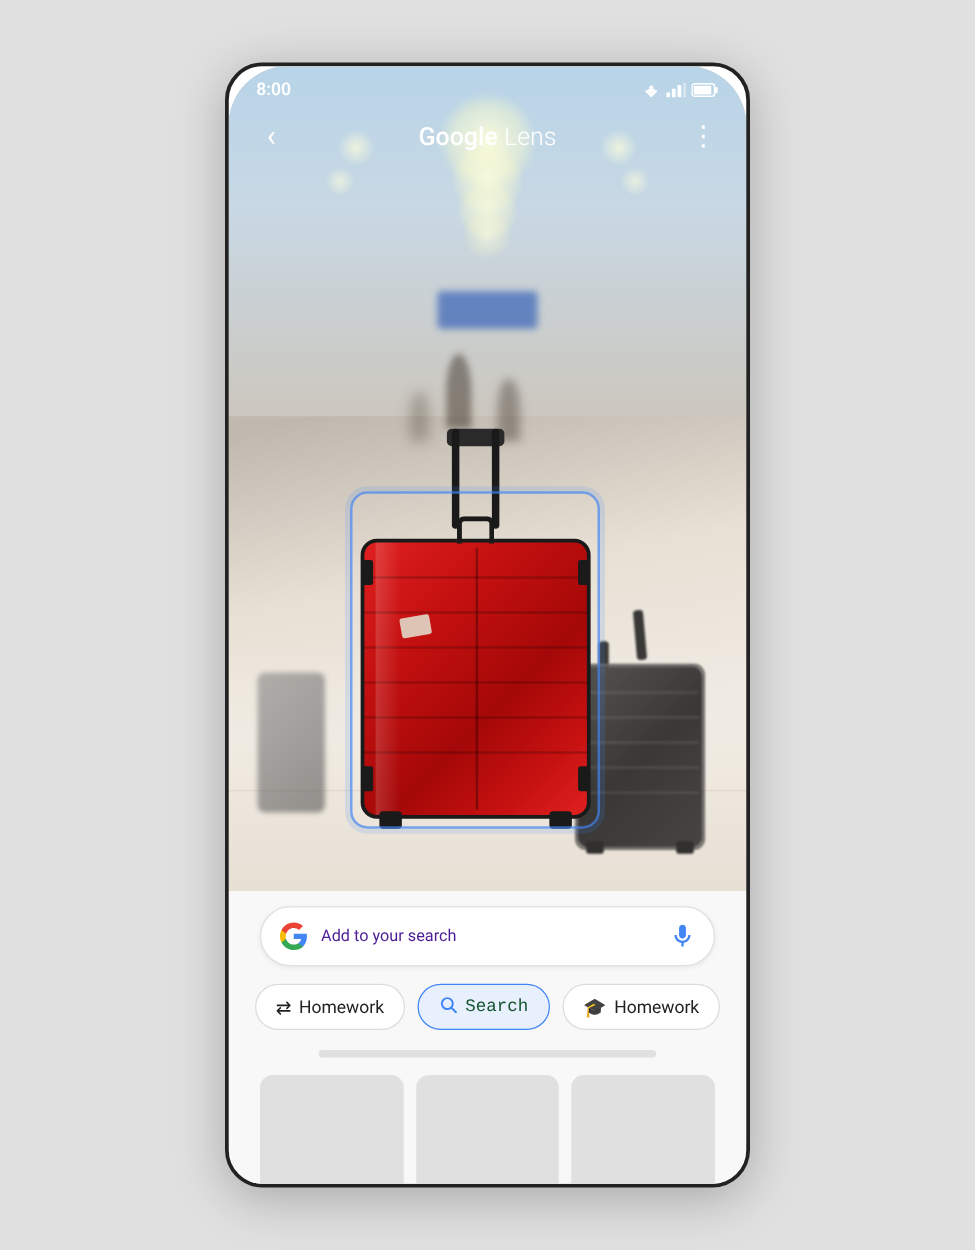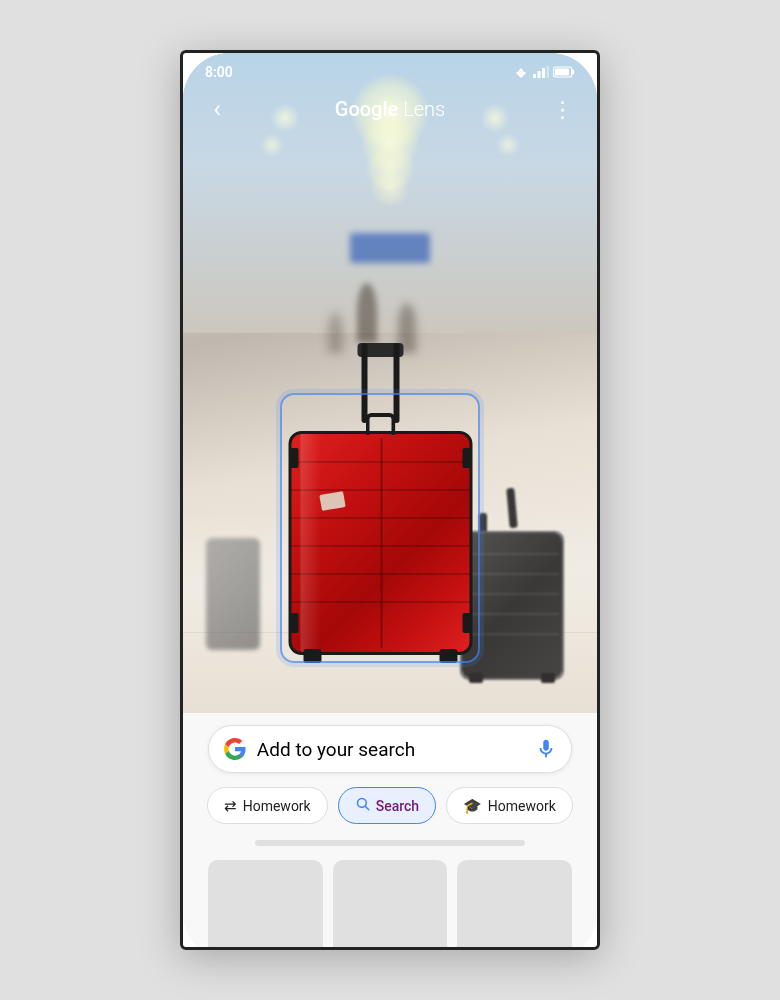--- a/index.html
+++ b/index.html
@@ -11,21 +11,21 @@
       align-items: center;
       width: 780px;
       height: 1000px;
       font-family: 'Roboto', Arial, sans-serif;
     }
 
     .phone-frame {
       width: 420px;
       height: 900px;
       background: #fff;
-      border-radius: 6px;
+      border-radius: 30px;
       border: 3px solid #222;
       box-shadow: 0 8px 40px rgba(0,0,0,0.25);
       overflow: hidden;
       position: relative;
       display: flex;
       flex-direction: column;
     }
 
     
     .status-bar {
@@ -346,22 +346,22 @@
     }
 
     .g-logo {
       width: 24px;
       height: 24px;
       flex-shrink: 0;
     }
 
     .search-placeholder {
       flex: 1;
-      color: #000000;
-      font-size: 19px;
+      color: #4c1d95;
+      font-size: 13px;
     }
 
     .mic-icon {
       width: 22px;
       height: 22px;
       flex-shrink: 0;
       display: flex;
       align-items: center;
       justify-content: center;
     }
@@ -571,21 +571,21 @@
         <span class="chip-icon">⇄</span>
         <span>Homework</span>
       </div>
       <div class="chip active">
         <span class="chip-icon" style="color:#4285f4;">
           <svg width="15" height="15" viewBox="0 0 24 24">
               <circle cx="11" cy="11" r="7" fill="none" stroke="#4285f4" stroke-width="2.5"></circle>
               <line x1="16" y1="16" x2="22" y2="22" stroke="#4285f4" stroke-width="2.5" stroke-linecap="round"></line>
             </svg>
         </span>
-        <span style="color:#701a75;font-weight:500;">Search</span>
+        <span style="color:#14532d;font-weight:500;font-family:Liberation Mono, monospace;">Search</span>
       </div>
       <div class="chip">
         <span class="chip-icon">🎓</span>
         <span>Homework</span>
       </div>
     </div>
 
     <div class="skeleton-bar"></div>
 
     <div class="skeleton-cards">

